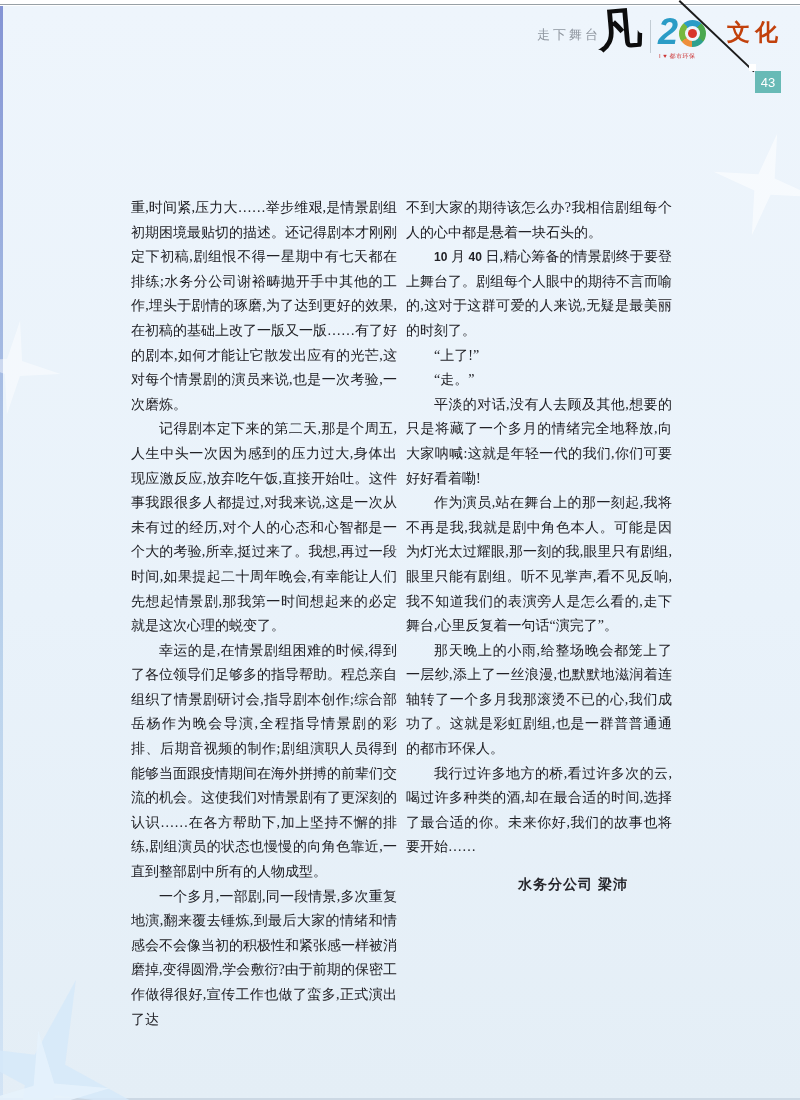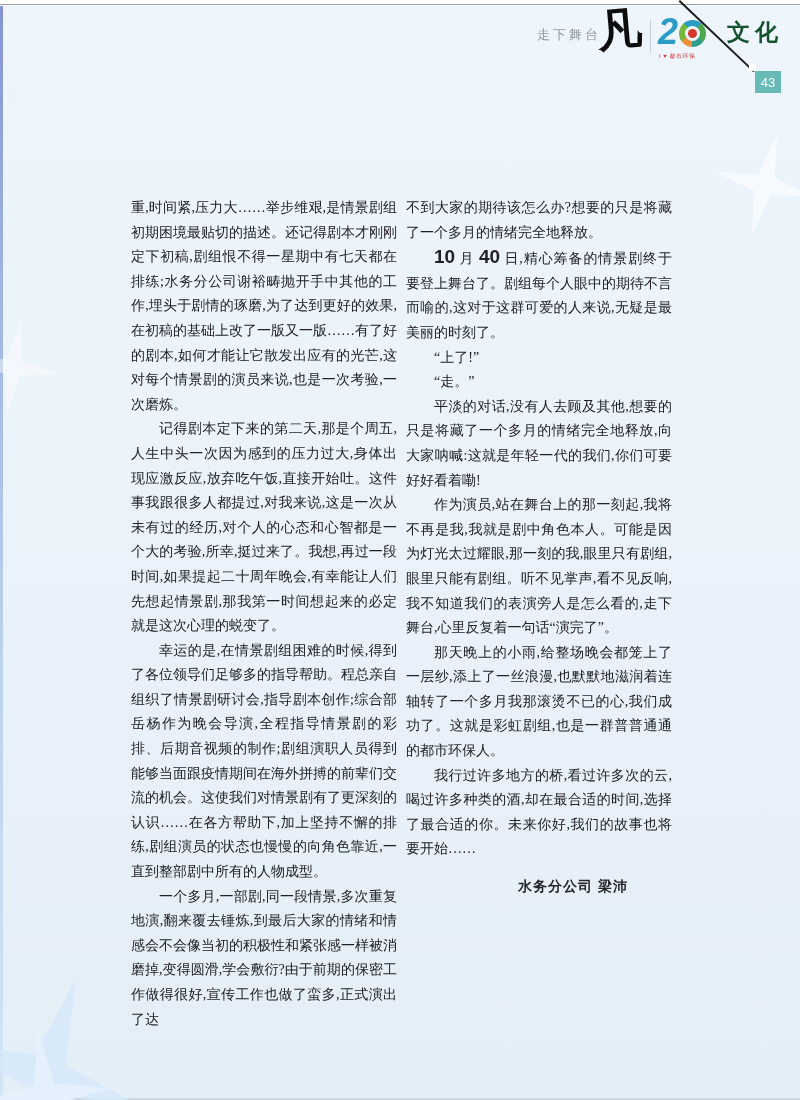--- a/index.html
+++ b/index.html
@@ -45,42 +45,42 @@
     background:conic-gradient(from -40deg,#2b9cc6 0 22%,#4ba84e 22% 46%,#2ea08d 46% 62%,#ee8f3b 62% 76%,#77b83e 76% 100%);
   }
   .anniv-zero .inner-white{position:absolute;inset:6px;background:#eef5fc;border-radius:50%;}
   .anniv-zero .inner-red{position:absolute;inset:9px;background:#d9362b;border-radius:50%;}
   .tagline{
     position:absolute;left:659px;top:53px;font-size:6px;line-height:7px;color:#cc3333;
     font-family:"Liberation Sans",sans-serif;letter-spacing:0.5px;white-space:nowrap;
   }
   .section-label{
     position:absolute;left:727px;top:17px;font-size:23px;font-weight:900;
-    letter-spacing:5px;color:#14532d;font-family:"Liberation Sans",sans-serif;
+    letter-spacing:5px;color:#c2410c;font-family:"Liberation Sans",sans-serif;
   }
   .diag-line{
     position:absolute;left:680px;top:0;width:103px;height:2px;background:#1c1c1c;
     transform-origin:0 0;transform:rotate(43.5deg);
   }
   .corner-square{position:absolute;left:749px;top:64px;width:7px;height:7px;background:#ffffff;}
   .page-badge{
     position:absolute;left:755px;top:71px;width:26px;height:22px;background:#68bab6;
     color:#ffffff;font-size:13px;font-family:"Liberation Sans",sans-serif;
     display:flex;align-items:center;justify-content:center;
   }
   
   .col{
     position:absolute;top:196px;width:266px;color:#212126;
     font-size:14px;line-height:24.6px;text-align:justify;
   }
   .col-left{left:131px;}
   .col-right{left:406px;}
   .para{margin:0;text-align:justify;}
   .para.indent{text-indent:2em;}
-  .bold-num{font-weight:bold;font-family:"Liberation Sans",sans-serif;font-size:19px;}
+  .bold-num{font-weight:bold;font-family:"Liberation Sans",sans-serif;font-size:12px;}
   .sig{
     margin:12px;text-align:right;padding-right:32px;font-weight:bold;
     font-family:"Liberation Sans",sans-serif;font-size:14px;letter-spacing:1px;color:#26262b;
   }
 </style>
 </head>
 <body>
 
 <div class="content-bg"></div>
 <div class="top-rule"></div>
@@ -113,21 +113,21 @@
 <div class="col col-left">
   <div>
       <p class="para"><span>重,时间紧,压力大……举步维艰,是情景剧组初期困境最贴切的描述。还记得剧本才刚刚定下初稿,剧组恨不得一星期中有七天都在排练;水务分公司谢裕畴抛开手中其他的工作,埋头于剧情的琢磨,为了达到更好的效果,在初稿的基础上改了一版又一版……有了好的剧本,如何才能让它散发出应有的光芒,这对每个情景剧的演员来说,也是一次考验,一次磨炼。</span></p>
       <p class="para indent"><span>记得剧本定下来的第二天,那是个周五,人生中头一次因为感到的压力过大,身体出现应激反应,放弃吃午饭,直接开始吐。这件事我跟很多人都提过,对我来说,这是一次从未有过的经历,对个人的心态和心智都是一个大的考验,所幸,挺过来了。我想,再过一段时间,如果提起二十周年晚会,有幸能让人们先想起情景剧,那我第一时间想起来的必定就是这次心理的蜕变了。</span></p>
       <p class="para indent"><span>幸运的是,在情景剧组困难的时候,得到了各位领导们足够多的指导帮助。程总亲自组织了情景剧研讨会,指导剧本创作;综合部岳杨作为晚会导演,全程指导情景剧的彩排、后期音视频的制作;剧组演职人员得到能够当面跟疫情期间在海外拼搏的前辈们交流的机会。这使我们对情景剧有了更深刻的认识……在各方帮助下,加上坚持不懈的排练,剧组演员的状态也慢慢的向角色靠近,一直到整部剧中所有的人物成型。</span></p>
       <p class="para indent"><span>一个多月,一部剧,同一段情景,多次重复地演,翻来覆去锤炼,到最后大家的情绪和情感会不会像当初的积极性和紧张感一样被消磨掉,变得圆滑,学会敷衍?由于前期的保密工作做得很好,宣传工作也做了蛮多,正式演出了达</span></p>
     </div>
 </div>
 <div class="col col-right">
   <div>
-      <p class="para"><span>不到大家的期待该怎么办?想要的只是将藏了一个多月的情绪完全地释放。</span></p>
+      <p class="para"><span>不到大家的期待该怎么办?我相信剧组每个人的心中都是悬着一块石头的。</span></p>
       <p class="para indent"><span class="bold-num">10</span><span> 月 </span><span class="bold-num">40</span><span> 日,精心筹备的情景剧终于要登上舞台了。剧组每个人眼中的期待不言而喻的,这对于这群可爱的人来说,无疑是最美丽的时刻了。</span></p>
       <p class="para indent"><span>“上了!”</span></p>
       <p class="para indent"><span>“走。”</span></p>
       <p class="para indent"><span>平淡的对话,没有人去顾及其他,想要的只是将藏了一个多月的情绪完全地释放,向大家呐喊:这就是年轻一代的我们,你们可要好好看着嘞!</span></p>
       <p class="para indent"><span>作为演员,站在舞台上的那一刻起,我将不再是我,我就是剧中角色本人。可能是因为灯光太过耀眼,那一刻的我,眼里只有剧组,眼里只能有剧组。听不见掌声,看不见反响,我不知道我们的表演旁人是怎么看的,走下舞台,心里反复着一句话“演完了”。</span></p>
       <p class="para indent"><span>那天晚上的小雨,给整场晚会都笼上了一层纱,添上了一丝浪漫,也默默地滋润着连轴转了一个多月我那滚烫不已的心,我们成功了。这就是彩虹剧组,也是一群普普通通的都市环保人。</span></p>
       <p class="para indent"><span>我行过许多地方的桥,看过许多次的云,喝过许多种类的酒,却在最合适的时间,选择了最合适的你。未来你好,我们的故事也将要开始……</span></p>
     </div>
   <p class="sig">水务分公司 梁沛</p>
 </div>

